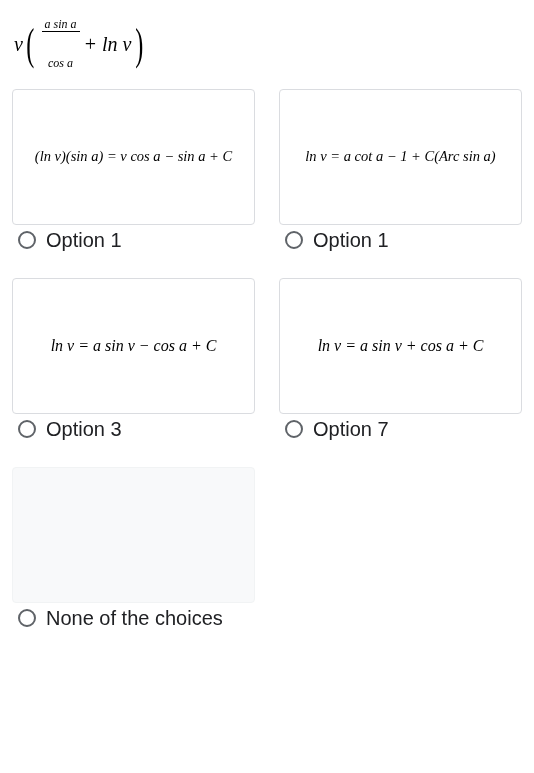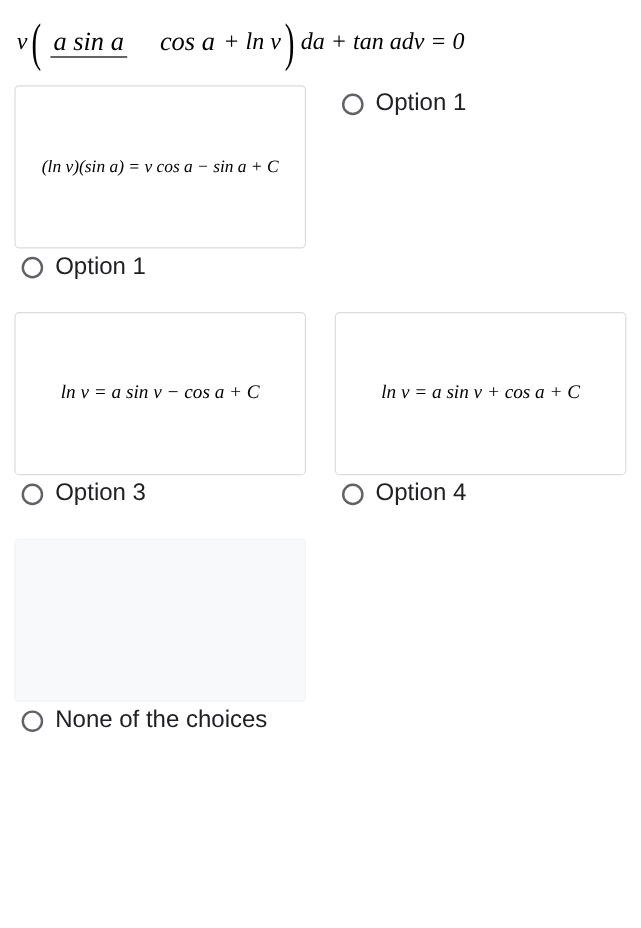--- a/index.html
+++ b/index.html
@@ -14,25 +14,25 @@
     font-family: "Times New Roman", serif;
     font-size: 20px;
     color: #000;
     padding: 6px 2px 18px 2px;
     display: flex;
     align-items: center;
     flex-wrap: nowrap;
   }
   .frac {
     display: inline-flex;
-    flex-direction: row;
+    flex-direction: column;
     align-items: center;
     vertical-align: middle;
     margin: 0 4px;
-    font-size: 22px;
+    font-size: 12px;
     gap: 24px;
   }
   .frac .num { border-bottom: 1.2px solid #000; padding: 0 3px; line-height:1.1;}
   .frac .den { padding: 0 3px; line-height:1.2;font-style:italic;}
   .paren {
     font-size: 44px;
     line-height: 0.8;
     font-weight: 300;
     transform: scaleX(0.55);
     display:inline-block;
@@ -83,36 +83,38 @@
 
 <div class="question">
   <span class="ital">v</span>
   <span class="paren">(</span>
   <span class="frac">
     <span class="num ital">a sin a</span>
     <span class="den">cos a</span>
   </span>
   <span class="ital"> + ln v</span>
   <span class="paren">)</span>
-  <span class="ital" style="margin-left:2px">da + tan adv = 0</span>
 </div>
 
 <div class="grid">
 
   <div>
     <div class="card small">
       <span class="ital">(ln v)(sin a) = v cos a − sin a + C</span>
     </div>
     <div class="radio-row">
       <span class="radio"></span>
       <span>Option 1</span>
     </div>
   </div>
 
   <div>
+    <div class="card small">
+      <span class="ital">ln v = a cot a − 1 + C(Arc sin a)</span>
+    </div>
     <div class="radio-row">
       <span class="radio"></span>
       <span>Option 1</span>
     </div>
   </div>
 
   <div>
     <div class="card">
       <span class="ital">ln v = a sin v − cos a + C</span>
     </div>
@@ -121,21 +123,21 @@
       <span>Option 3</span>
     </div>
   </div>
 
   <div>
     <div class="card">
       <span class="ital">ln v = a sin v + cos a + C</span>
     </div>
     <div class="radio-row">
       <span class="radio"></span>
-      <span>Option 4</span>
+      <span>Option 7</span>
     </div>
   </div>
 
   <div>
     <div class="card blank"></div>
     <div class="radio-row">
       <span class="radio"></span>
       <span>None of the choices</span>
     </div>
   </div>

